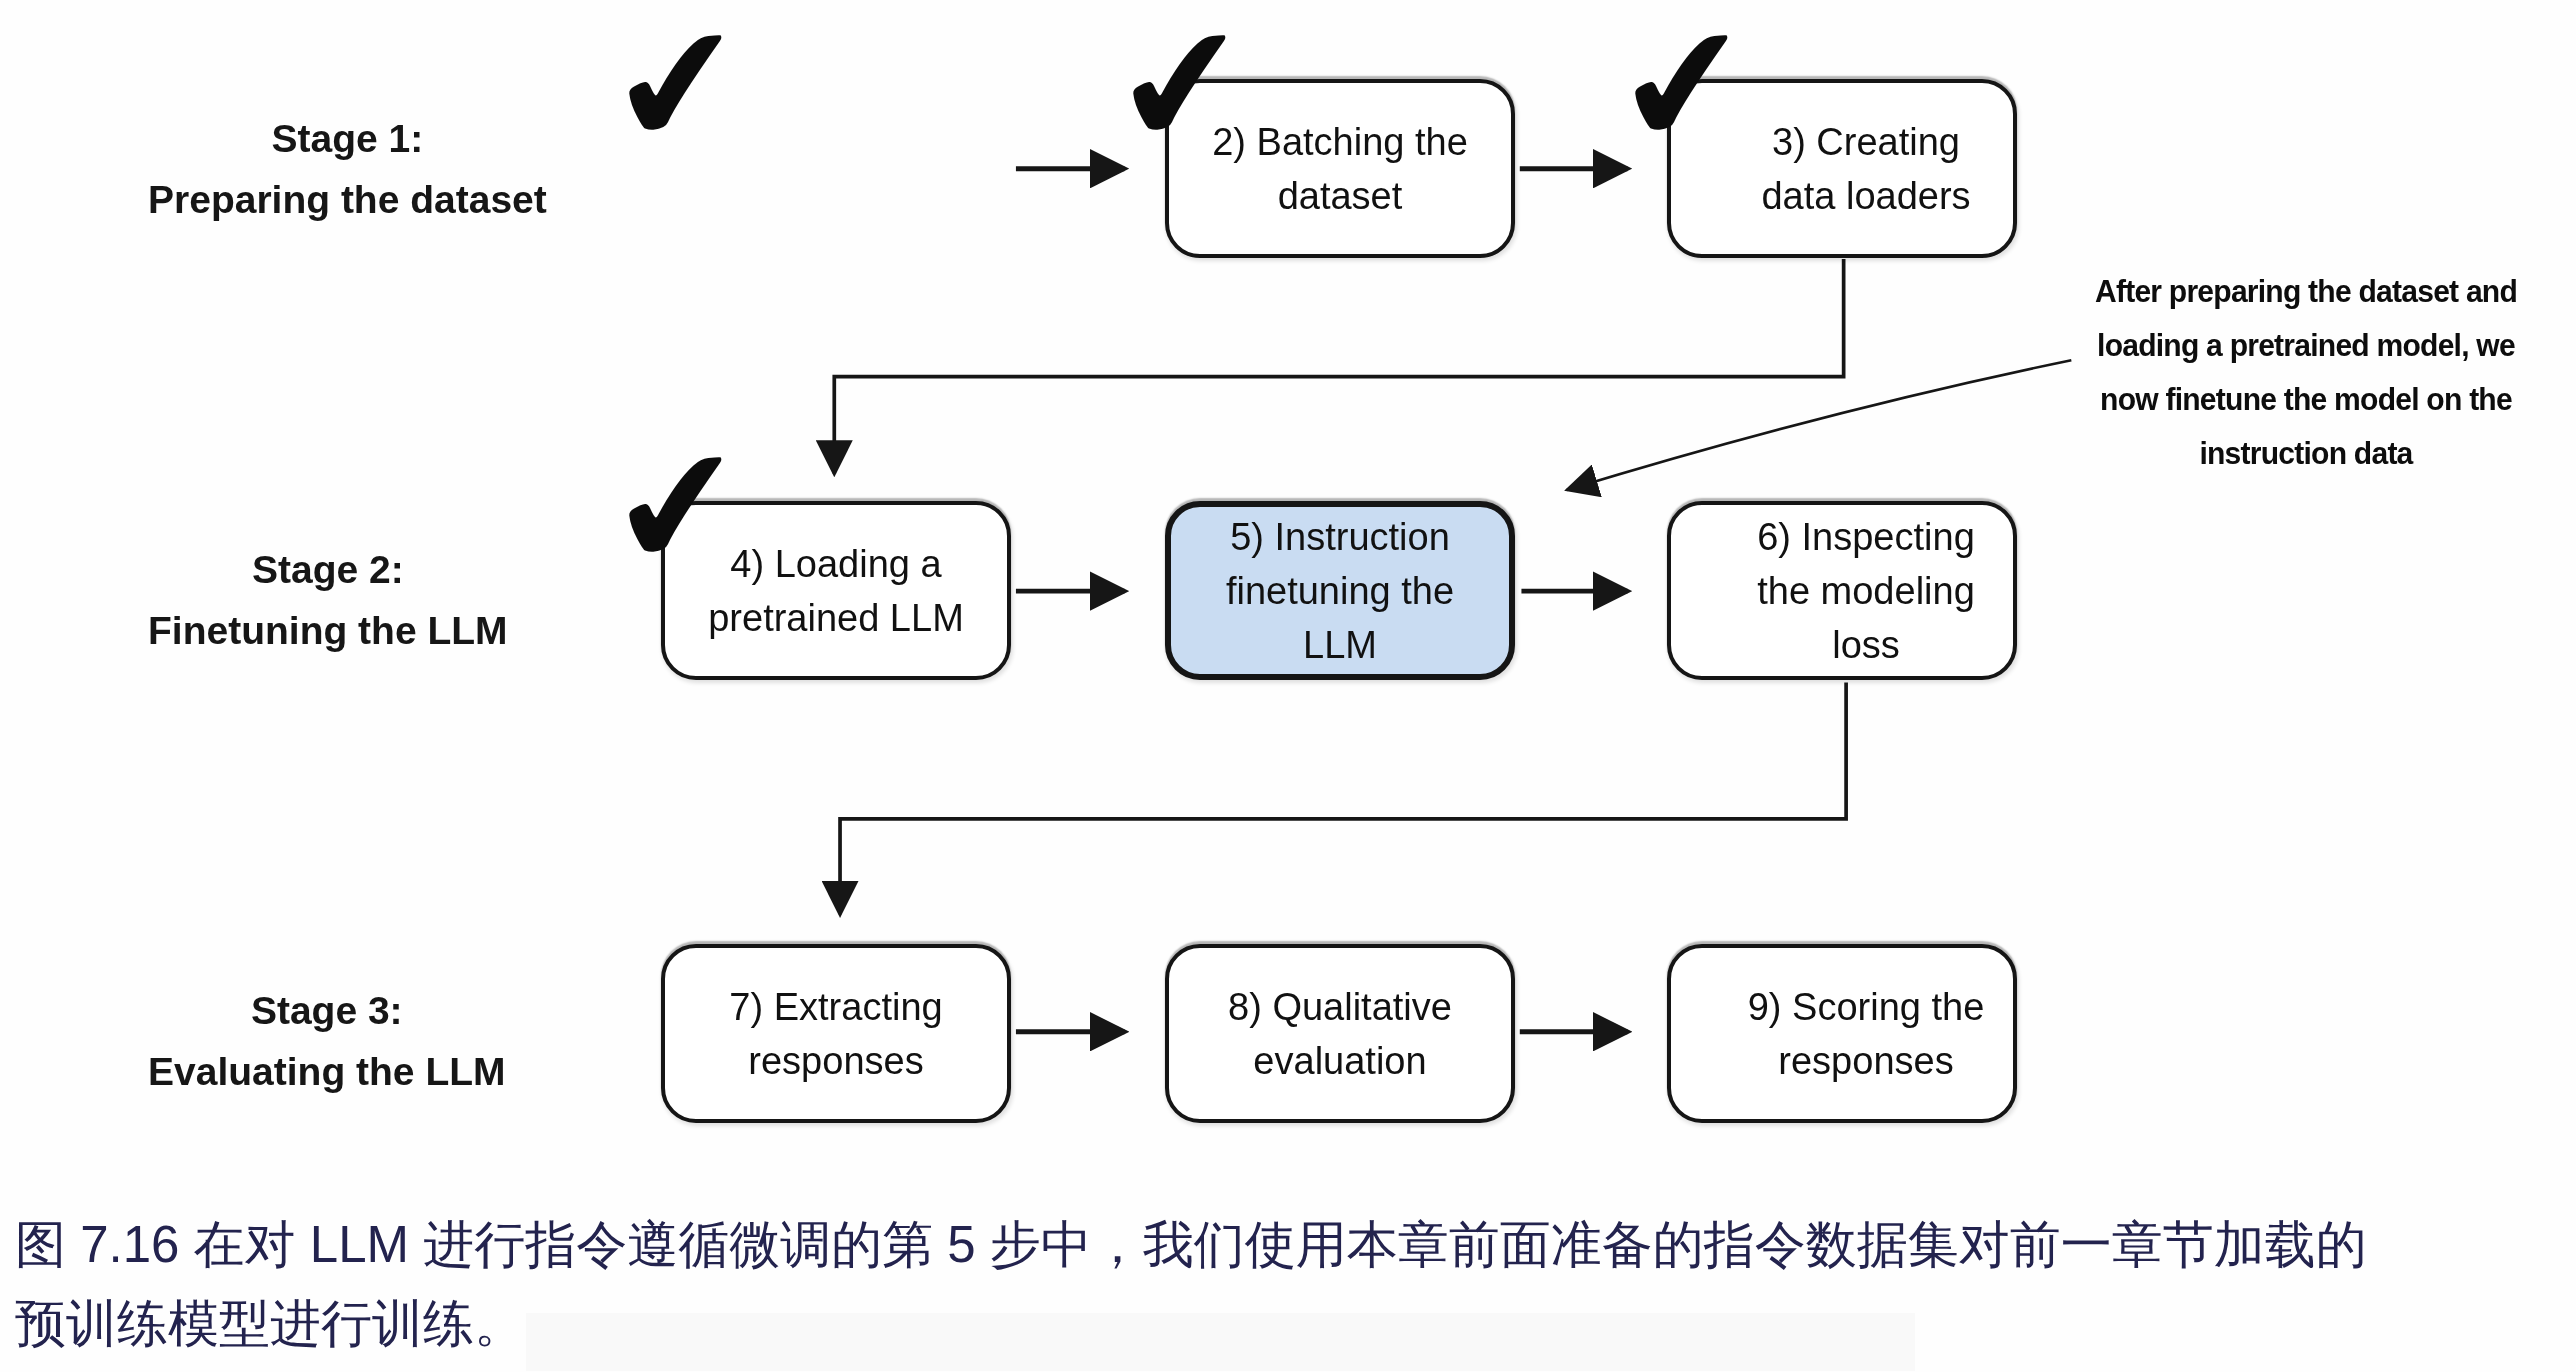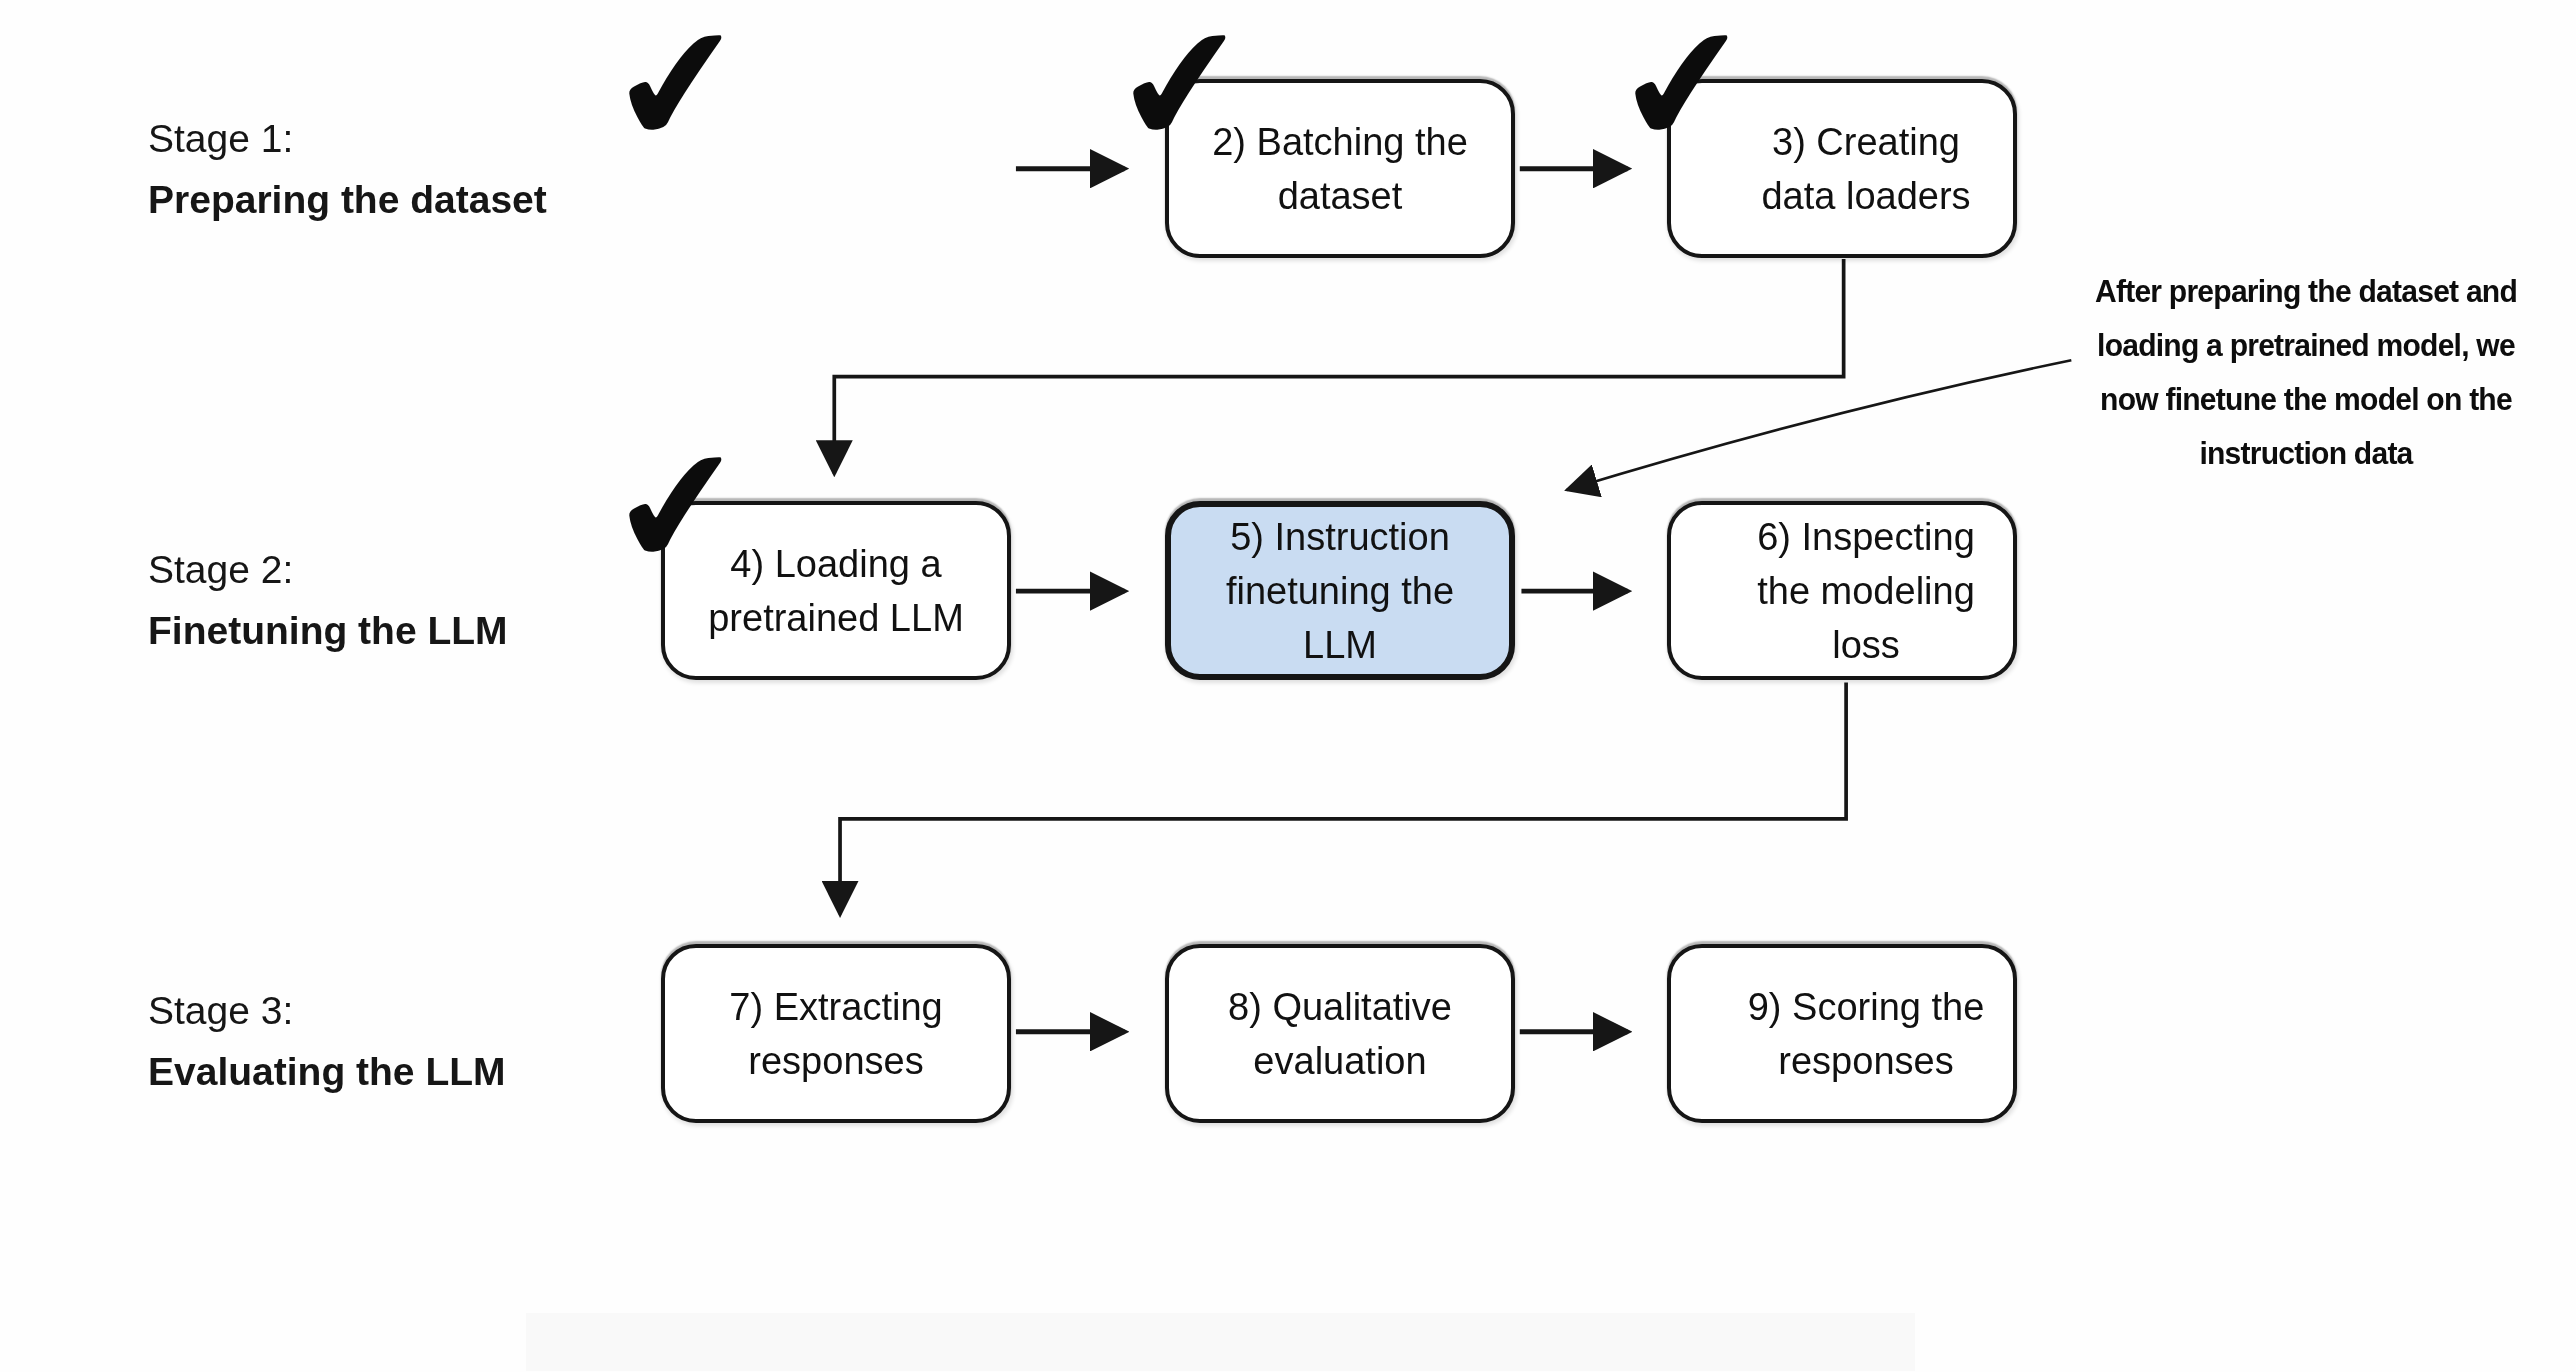--- a/index.html
+++ b/index.html
@@ -43,21 +43,21 @@
     color:#0c0c0c;
     transform:rotate(-6deg);
     z-index:3;
   }
 
   
   .stage{
     position:absolute;left:148px;
     font-size:39px;line-height:61px;color:#161616;
   }
-  .stage .stage-title{font-weight:normal;}
+  .stage .stage-title{font-weight:bold;text-align:center;}
   .stage .stage-sub{font-weight:bold;}
 
   
   .annotation{
     position:absolute;
     left:2037px;top:265px;width:538px;
     text-align:center;
     font-weight:bold;
     font-size:31px;line-height:54px;
     letter-spacing:-0.8px;
@@ -173,15 +173,17 @@
 responses</div>
   </div>
 
   <div class="annotation">After preparing the dataset and
 loading a pretrained model, we
 now finetune the model on the
 instruction data</div>
 
   <div class="artifact"></div>
 
+  <div class="caption" style="color: rgb(35, 35, 78);">图 7.16 在对 LLM 进行指令遵循微调的第 5 步中，我们使用本章前面准备的指令数据集对前一章节加载的
+预训练模型进行训练。</div>
 
 </div>
 
 
 </body></html>

